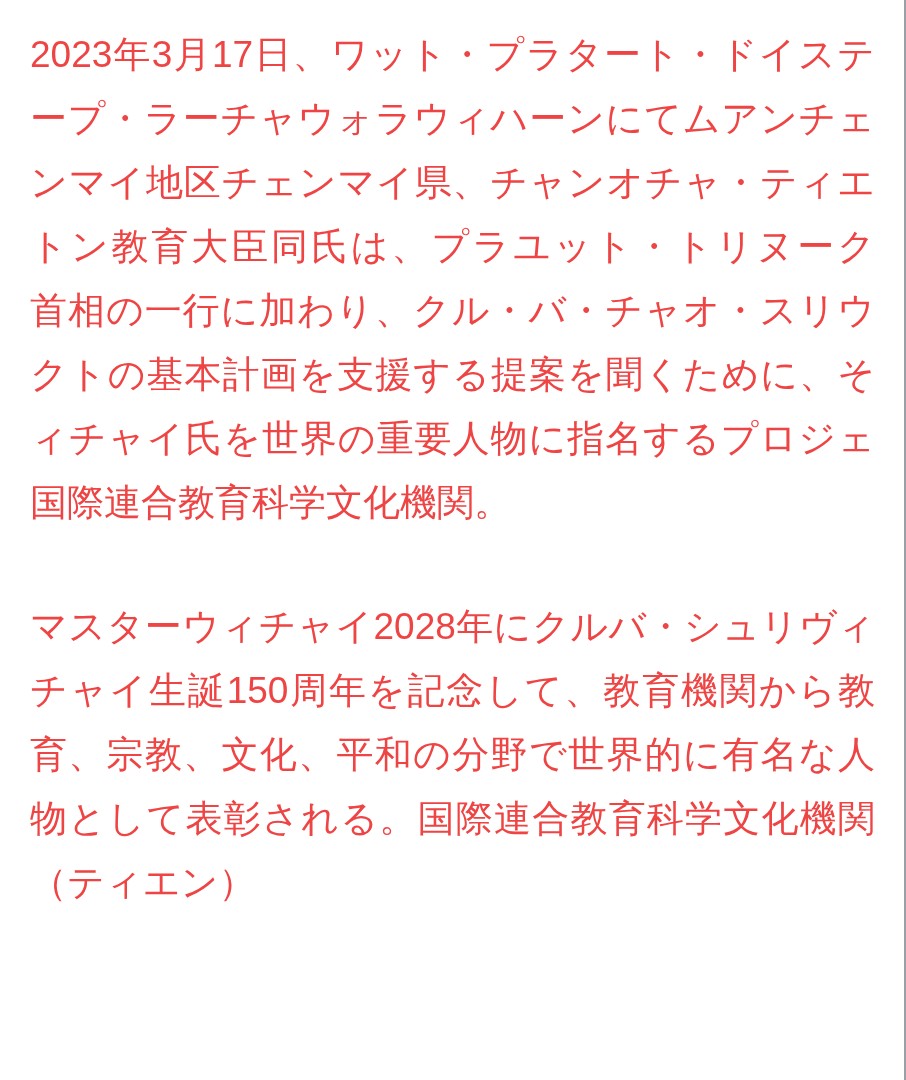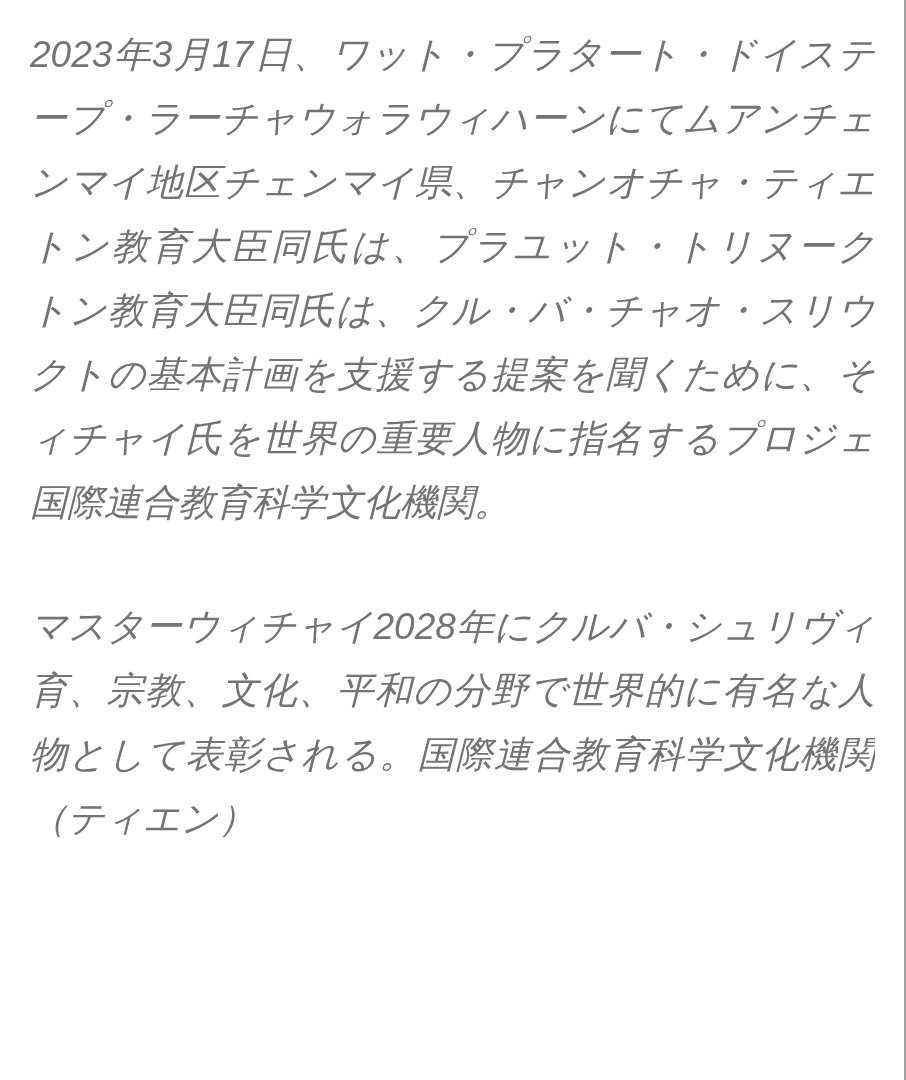--- a/index.html
+++ b/index.html
@@ -22,24 +22,23 @@
     right: 0;
     width: 2px;
     height: 1080px;
     background: #9aa0a6;
   }
   .article {
     position: absolute;
     top: 23px;
     left: 30px;
     width: 845px;
-    color: #737373;
+    color: #ef4444;
     font-size: 37px;
     line-height: 64px;
-    font-style: italic;
   }
   .paragraph { margin: 0; }
   .paragraph + .paragraph { margin-top: 60px; }
   .line {
     text-align: justify;
     text-align-last: justify;
     overflow: hidden;
     height: 64px;
   }
   .line.final {
@@ -50,28 +49,29 @@
 <body>
 
 <div class="page">
   <div class="article">
 
     <div class="paragraph">
       <div class="line">2023年3月17日、ワット・プラタート・ドイステ</div>
       <div class="line">ープ・ラーチャウォラウィハーンにてムアンチェ</div>
       <div class="line">ンマイ地区チェンマイ県、チャンオチャ・ティエン</div>
       <div class="line">トン教育大臣同氏は、プラユット・トリヌーク</div>
-      <div class="line">トン教育大臣同氏は、クル・バ・チャオ・スリウ</div>
+      <div class="line">首相の一行に加わり、クル・バ・チャオ・スリウ</div>
       <div class="line">クトの基本計画を支援する提案を聞くために、そ</div>
       <div class="line">ィチャイ氏を世界の重要人物に指名するプロジェ</div>
       <div class="line final">国際連合教育科学文化機関。</div>
     </div>
 
     <div class="paragraph">
       <div class="line">マスターウィチャイ2028年にクルバ・シュリヴィ</div>
+      <div class="line">チャイ生誕150周年を記念して、教育機関から教</div>
       <div class="line">育、宗教、文化、平和の分野で世界的に有名な人</div>
       <div class="line">物として表彰される。国際連合教育科学文化機関</div>
       <div class="line final">（ティエン）</div>
     </div>
 
   </div>
   <div class="right-rule"></div>
 </div>
 
 </body></html>

